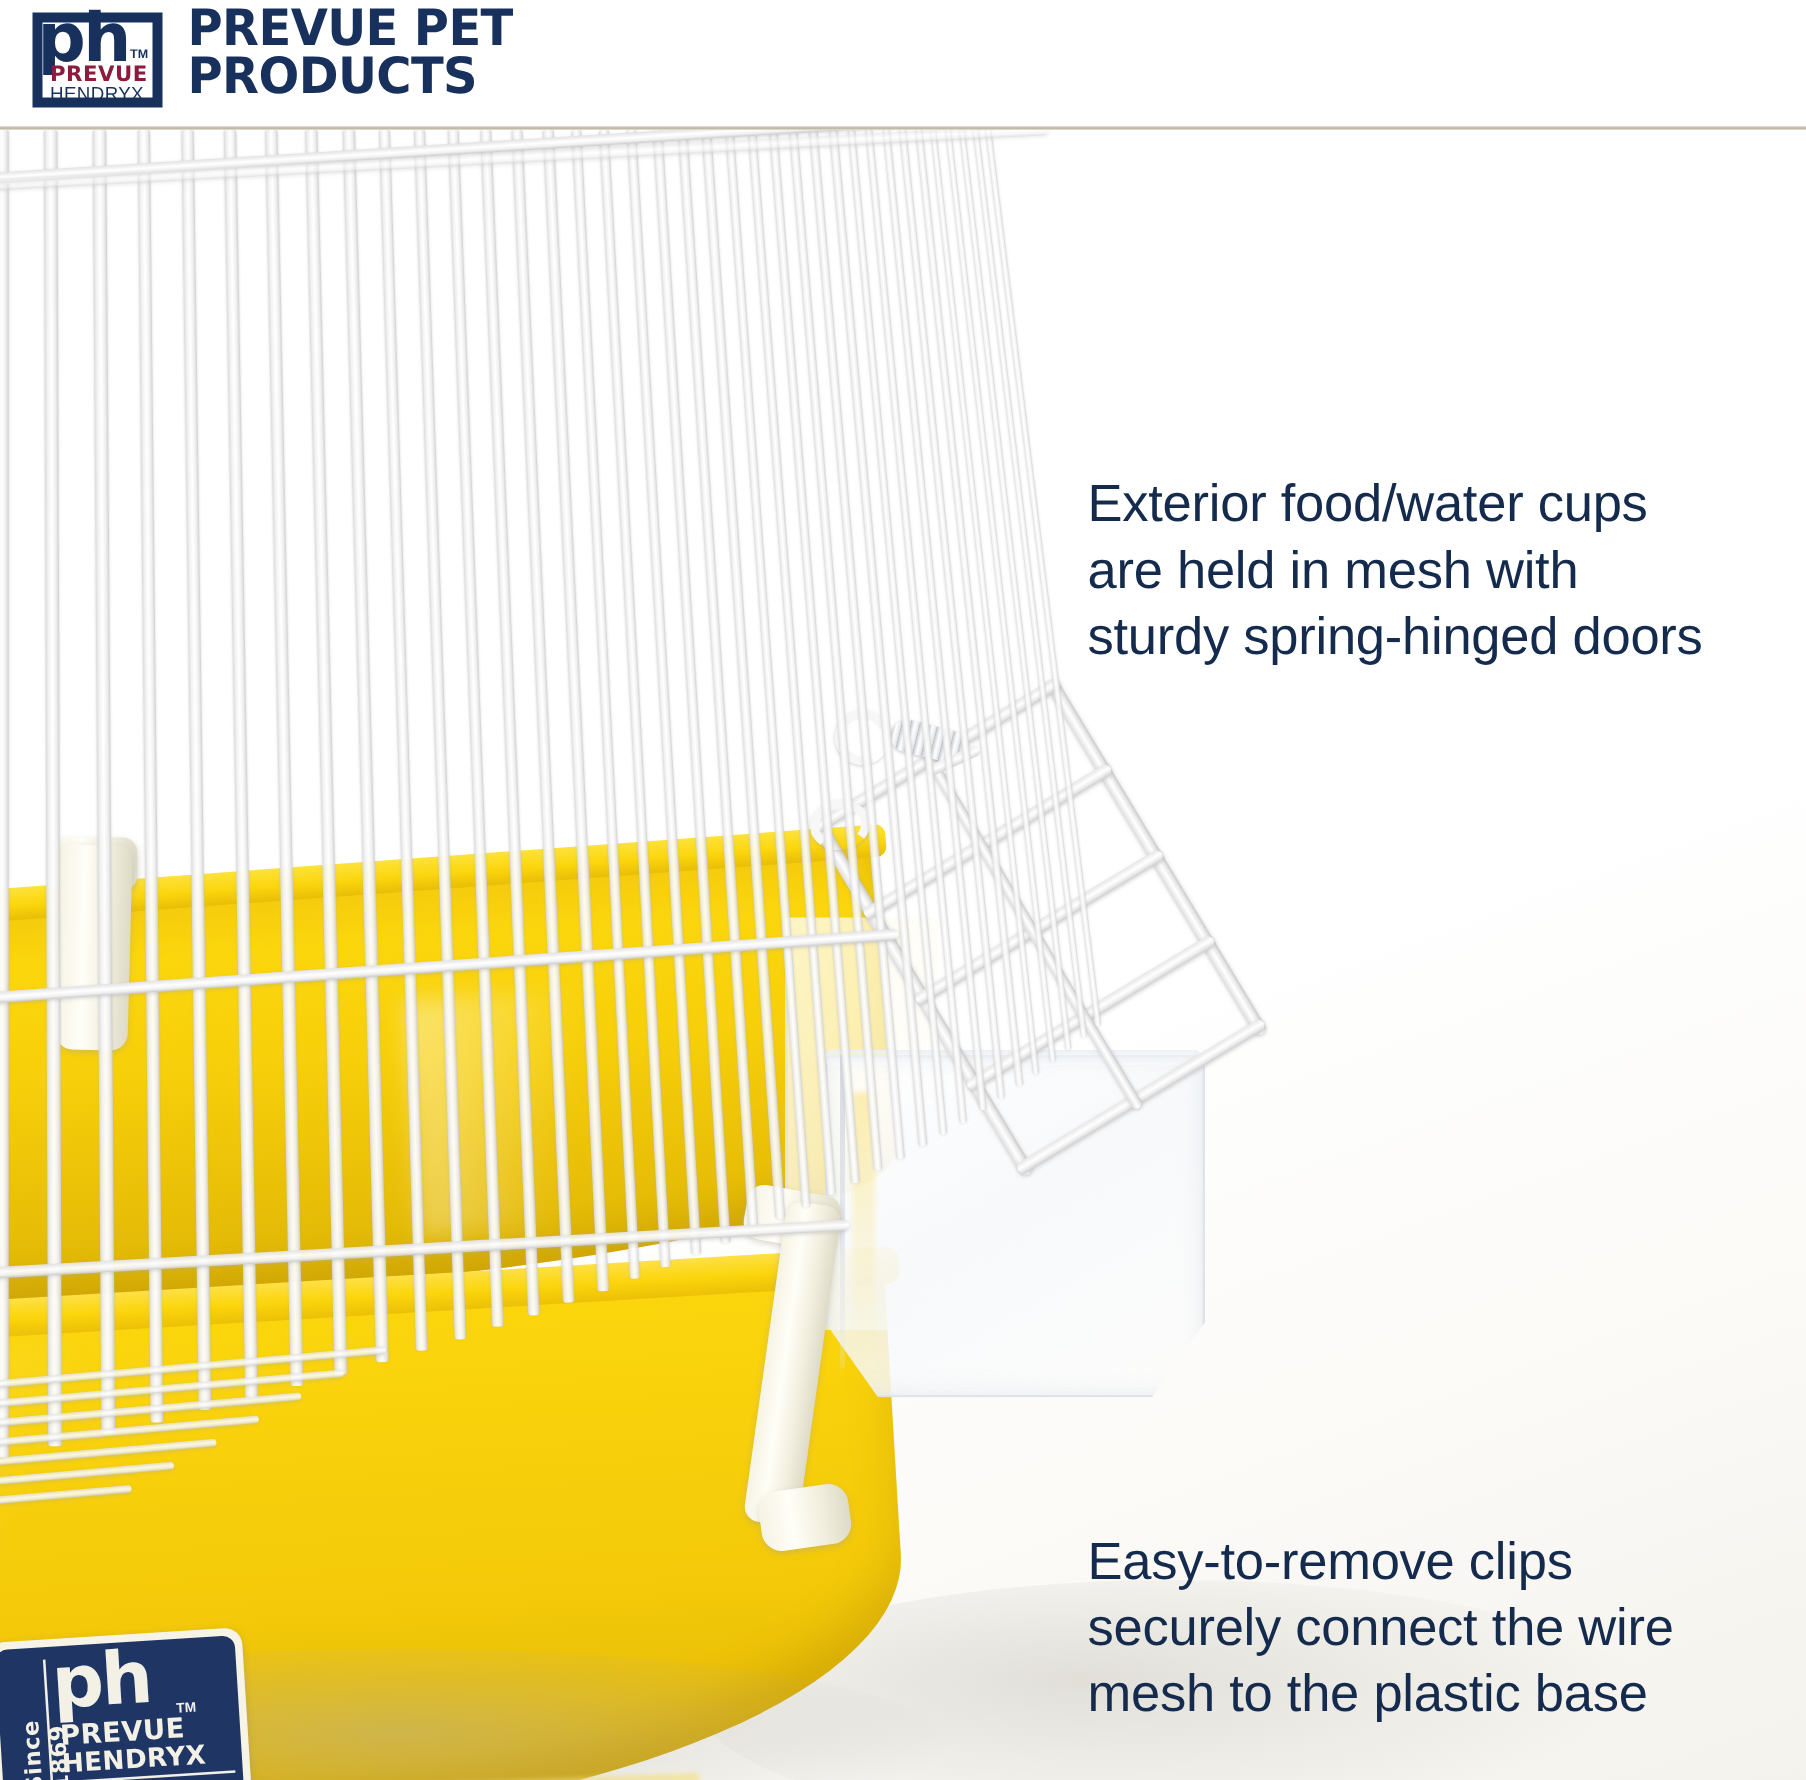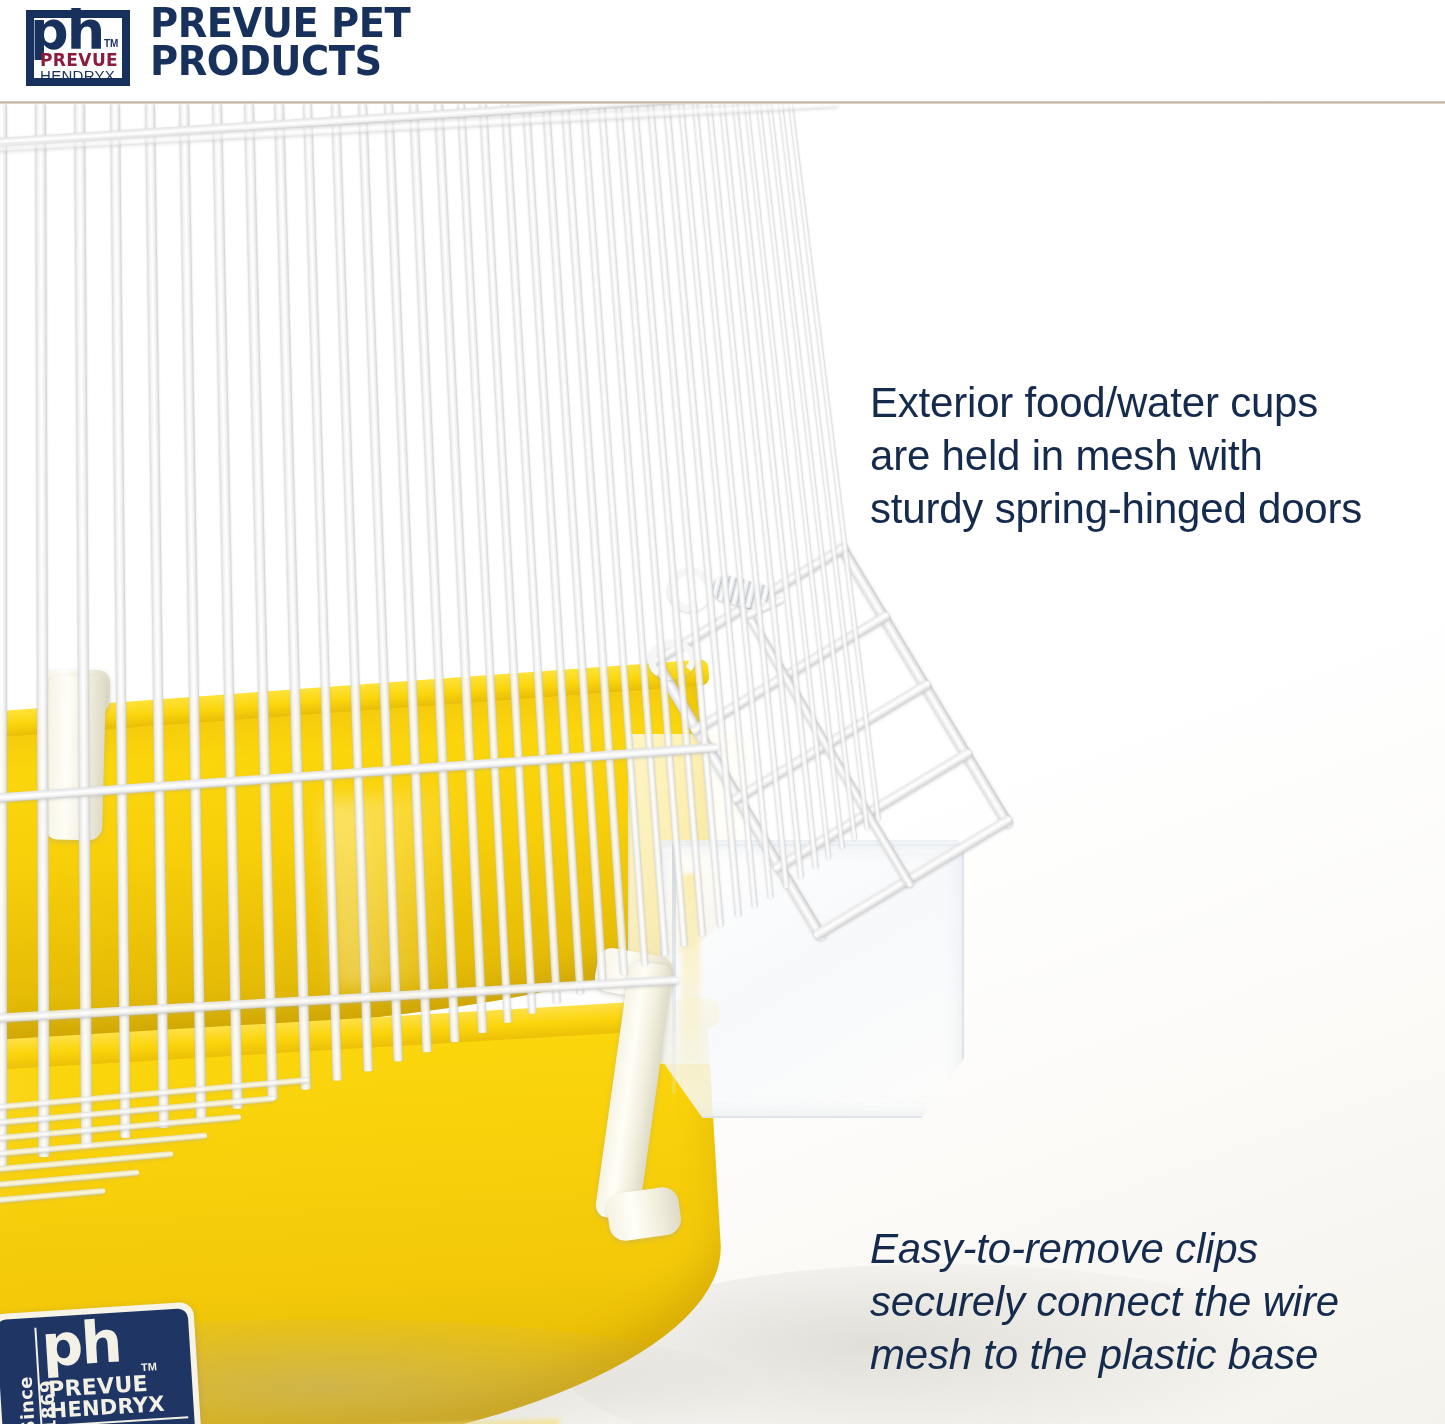--- a/index.html
+++ b/index.html
@@ -130,21 +130,21 @@
   #badge-hendryx{position:absolute;left:54px;top:90px;color:#f3f1e6;font-size:21px;font-weight:bold;line-height:21px;
      letter-spacing:.3px;font-family:"DejaVu Sans",sans-serif;}
   #badge-rule{position:absolute;left:44px;top:114px;width:148px;height:2px;background:#f3f1e6;}
   #badge-url{position:absolute;left:46px;top:119px;color:#f3f1e6;font-size:13px;font-style:italic;font-weight:bold;
      letter-spacing:.2px;font-family:"DejaVu Sans",sans-serif;}
 
   
   .callout{position:absolute;color:#152b4d;font-size:42px;line-height:53px;font-weight:400;
      font-family:"Liberation Sans",sans-serif;letter-spacing:-.2px;}
   #callout-1{left:870px;top:272px;width:500px;}
-  #callout-2{left:870px;top:1118px;width:500px;font-style:italic;}
+  #callout-2{left:870px;top:1118px;width:500px;}
 </style>
 </head>
 <body>
 
 <div id="stage">
 
   <div id="header">
 
     <div id="logo-mark">
       <div id="logo-box"></div>

